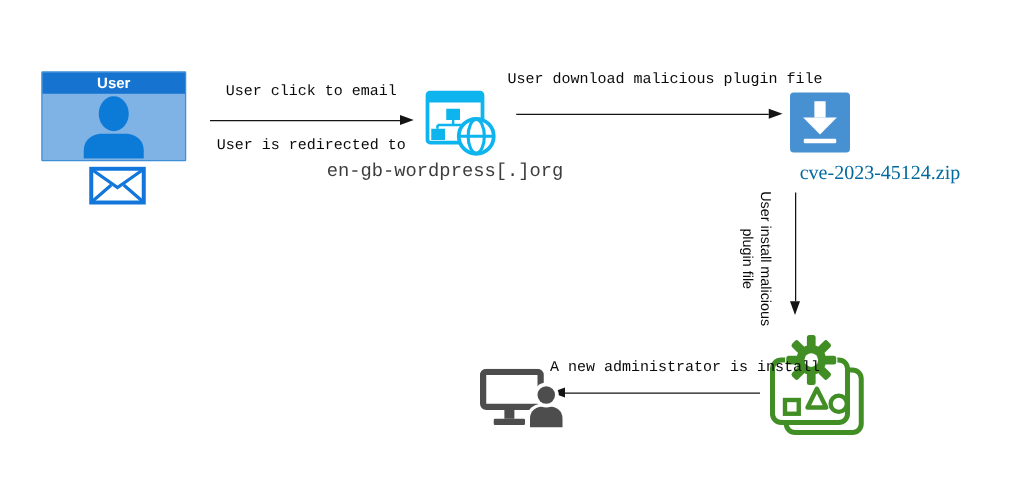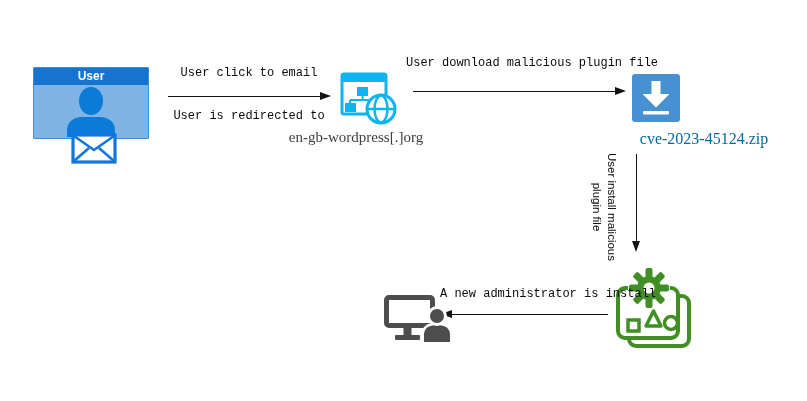--- a/index.html
+++ b/index.html
@@ -1,39 +1,39 @@
 <!DOCTYPE html>
 <html style="--card-header-blue: #1673d0; --card-body-blue: #7fb2e5; --person-blue: #0c7bd8; --envelope-blue: #1276da; --site-cyan: #0eb4ee; --download-blue: #4791d2; --plugin-green: #418e24; --monitor-gray: #4d4d4d; --arrow-color: #141414; --label-color: #0a0a0a;"><head>
 <meta charset="utf-8">
 <style>
   html,body{margin:0;padding:0;background:#fff;}
   .stage{position:relative;width:807px;height:401px;background:#fff;overflow:hidden;
          font-family:"Liberation Sans",sans-serif;}
   .abs{position:absolute;}
 
   
-  .user-card{position:absolute;left:33px;top:67px;width:114px;height:70px;
+  .user-card{position:absolute;left:33px;top:57px;width:114px;height:70px;
              border:1px solid #3e8ed6;border-radius:1px;background:var(--card-body-blue,#7fb2e5);}
   .user-card-header{height:17px;line-height:17px;text-align:center;color:#fff;
                     font-size:12px;font-weight:600;background:var(--card-header-blue,#1673d0);}
   .user-card-body{position:relative;height:52px;overflow:hidden;}
   .user-card-body svg{position:absolute;left:0;bottom:0;}
 
   
   .lbl{position:absolute;font-size:12px;color:var(--label-color,#0a0a0a);text-align:center;white-space:nowrap;font-family:Liberation Mono, monospace;}
   .lbl1a{left:166px;top:66px;width:166px;}
   .lbl1b{left:166px;top:109px;width:166px;}
   .lbl2{left:406px;top:56px;width:220px;}
   .lbl4{left:440px;top:287px;width:170px;}
   .lbl-rot{position:absolute;left:549px;top:192px;width:110px;height:30px;
            transform:rotate(90deg);text-align:center;font-size:11.5px;line-height:15px;
            color:var(--label-color,#0a0a0a);white-space:normal;}
 
   .site-caption{position:absolute;left:250px;top:129px;width:212px;text-align:center;
-                font-family:Liberation Serif, serif;font-size:15px;color:#3d3d3d;}
+                font-family:Liberation Mono, monospace;font-size:15px;color:#3d3d3d;}
   .zip-caption{position:absolute;left:626px;top:130px;width:156px;text-align:center;
                font-family:"Liberation Serif",serif;font-size:16px;color:#0369a1;}
   .admin-caption{position:absolute;left:342px;top:339px;width:146px;text-align:center;
                  font-family:"Liberation Serif",serif;font-style:italic;font-size:19px;color:#2e2e2e;}
 
   
   .arrow-r,.arrow-l{position:absolute;height:0;border-top:1.4px solid var(--arrow-color,#141414);}
   .arrow-r::after{content:'';position:absolute;right:-11px;top:-5.4px;width:0;height:0;
                   border-left:11px solid var(--arrow-color,#141414);
                   border-top:4.6px solid transparent;border-bottom:4.6px solid transparent;}

